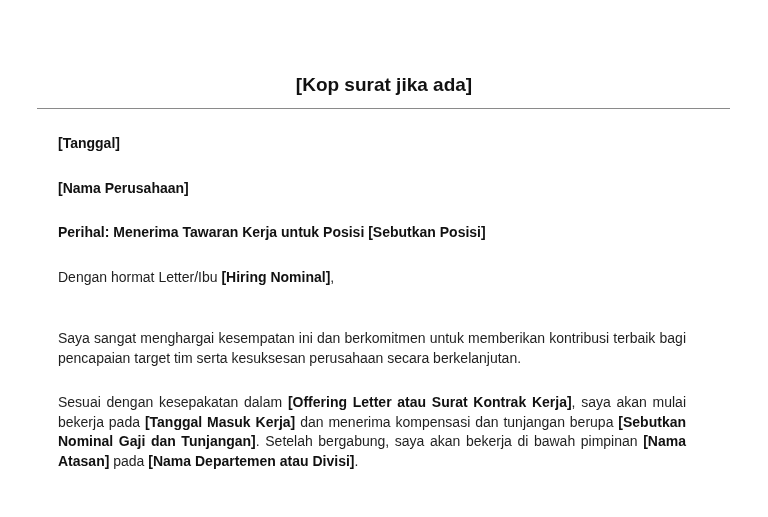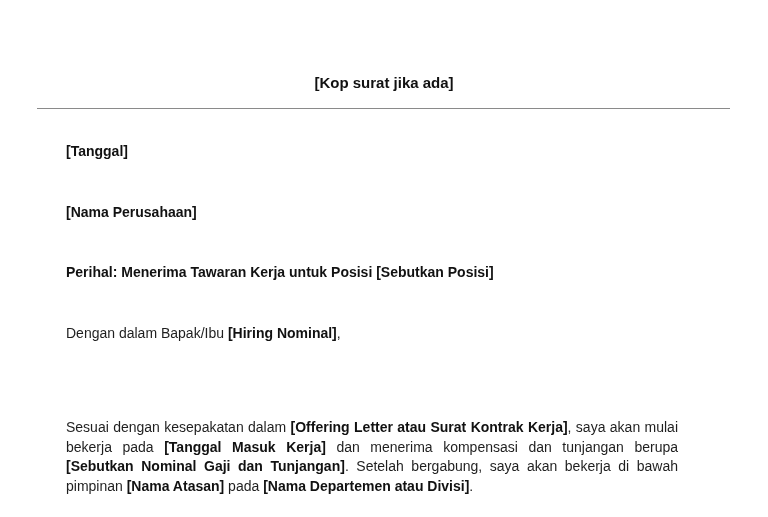--- a/index.html
+++ b/index.html
@@ -3,46 +3,47 @@
 <meta charset="utf-8">
 <style>
   html, body { margin: 0; padding: 0; background: #ffffff; }
   body {
     width: 768px; height: 517px; overflow: hidden; position: relative;
     font-family: "Liberation Sans", "DejaVu Sans", sans-serif;
     color: #1a1a1a;
   }
   .header-title {
     position: absolute; left: 0; width: 768px; top: 74px;
-    text-align: center; font-weight: bold; font-size: 15px; color: #111;
+    text-align: center; font-weight: bold; font-size: 19px; color: #111;
   }
   .divider {
     position: absolute; left: 37px; width: 693px; top: 108px;
     height: 0; border-top: 1.5px solid #8a8a8a;
   }
   .content {
     position: absolute; left: 54px; width: 636px; top: 130px;
     font-size: 14px; line-height: 19.5px; color: #1f1f1f;
   }
-  .content p { margin: 12px; }
+  .content p { margin: 4px; }
   .b { font-weight: bold; color: #111; }
   .gap { height: 17px; }
   .justify { text-align: justify; }
 </style>
 </head>
 <body>
 
 <div class="header-title">[Kop surat jika ada]</div>
 <div class="divider"></div>
 
 <div class="content">
   <p class="b">[Tanggal]</p>
   <div class="gap"></div>
   <p class="b">[Nama Perusahaan]</p>
   <div class="gap"></div>
   <p class="b">Perihal: Menerima Tawaran Kerja untuk Posisi [Sebutkan Posisi]</p>
   <div class="gap"></div>
-  <p><span>Dengan dalam Bapak/Ibu </span><span class="b">[Hiring Nominal]</span><span>,</span></p>
+  <p><span>Dengan hormat Letter/Ibu </span><span class="b">[Hiring Nominal]</span><span>,</span></p>
   <div class="gap"></div>
   <div class="gap"></div>
+  <p class="justify">Saya sangat menghargai kesempatan ini dan berkomitmen untuk memberikan kontribusi terbaik bagi pencapaian target tim serta kesuksesan perusahaan secara berkelanjutan.</p>
   <div class="gap"></div>
   <p class="justify"><span>Sesuai dengan kesepakatan dalam </span><span class="b">[Offering Letter atau Surat Kontrak Kerja]</span><span>, saya akan mulai bekerja pada </span><span class="b">[Tanggal Masuk Kerja]</span><span> dan menerima kompensasi dan tunjangan berupa </span><span class="b">[Sebutkan Nominal Gaji dan Tunjangan]</span><span>. Setelah bergabung, saya akan bekerja di bawah pimpinan </span><span class="b">[Nama Atasan]</span><span> pada </span><span class="b">[Nama Departemen atau Divisi]</span><span>.</span></p>
 </div>
 
 </body></html>

